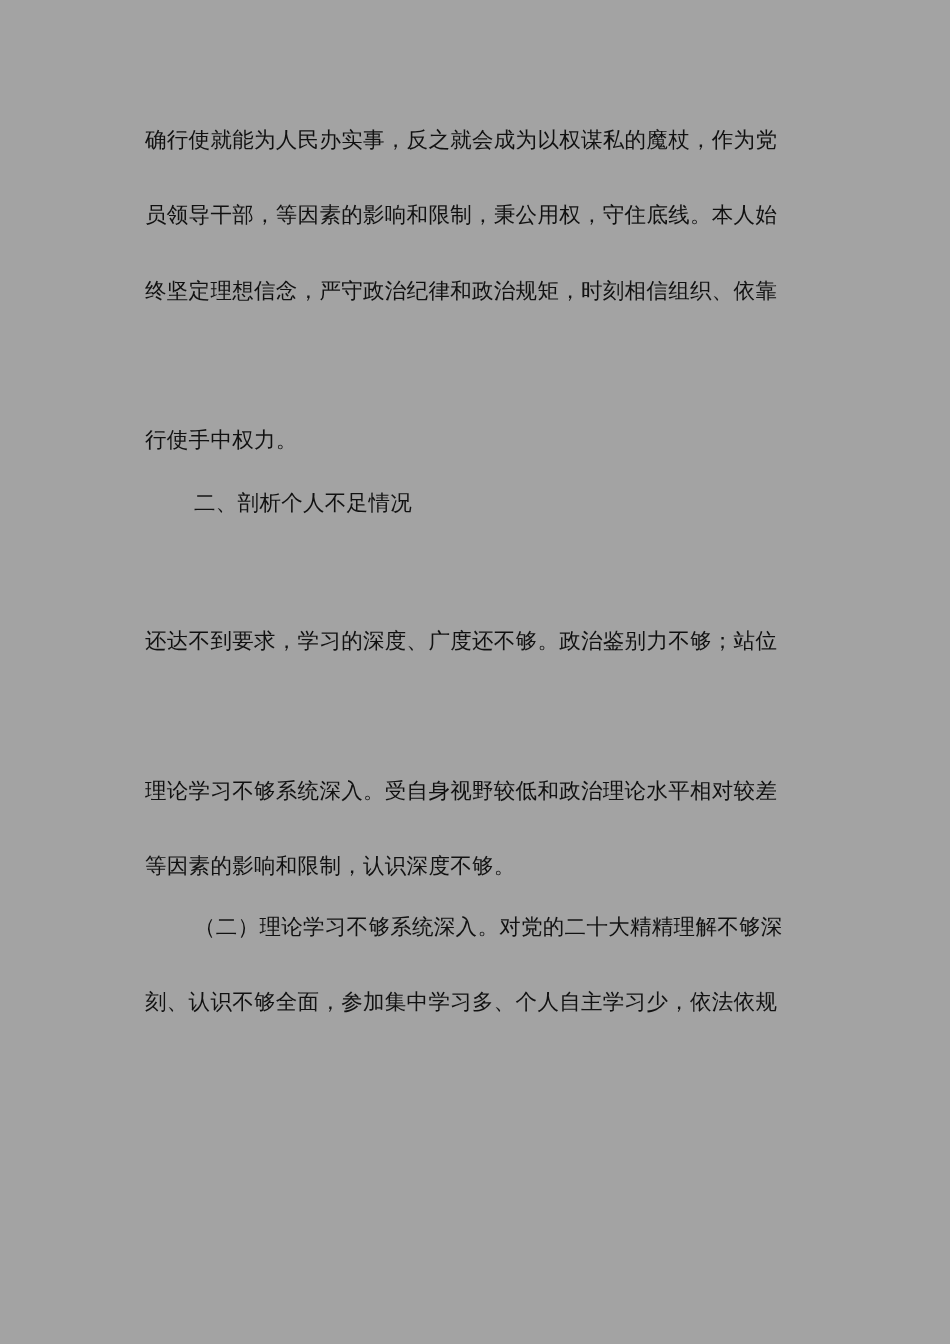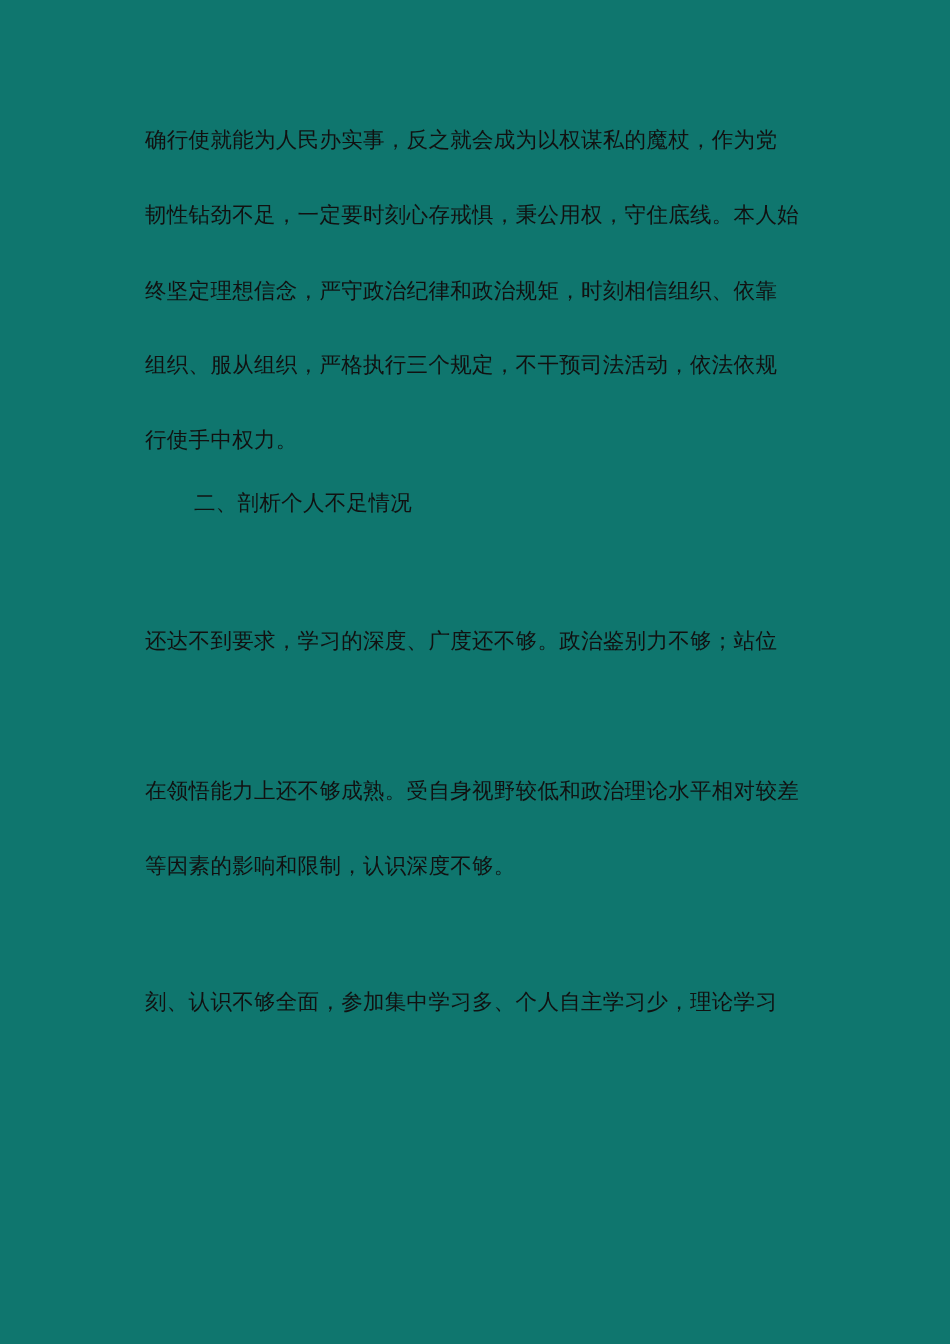--- a/index.html
+++ b/index.html
@@ -14,40 +14,40 @@
     overflow: hidden;
     font-family: "DejaVu Serif", "Liberation Serif", serif;
     color: #111111;
   }
   .page {
     position: absolute;
     left: 0;
     top: 0;
     width: 950px;
     height: 1344px;
-    background: #0f766e;
+    background: #a3a3a3;
   }
   .line {
     position: absolute;
     left: 145px;
     width: 665px;
     font-size: 21.5px;
     line-height: 30px;
     white-space: nowrap;
     letter-spacing: 0.3px;
   }
   .indent { left: 178px; margin-left: 16px; }
 </style>
 </head>
 <body>
 
 <div class="page">
   <div class="line" style="top:125px">确行使就能为人民办实事，反之就会成为以权谋私的魔杖，作为党</div>
-  <div class="line" style="top:200px">韧性钻劲不足，一定要时刻心存戒惧，秉公用权，守住底线。本人始</div>
+  <div class="line" style="top:200px">员领导干部，等因素的影响和限制，秉公用权，守住底线。本人始</div>
   <div class="line" style="top:276px">终坚定理想信念，严守政治纪律和政治规矩，时刻相信组织、依靠</div>
-  <div class="line" style="top:350px">组织、服从组织，严格执行三个规定，不干预司法活动，依法依规</div>
   <div class="line" style="top:425px">行使手中权力。</div>
   <div class="line indent" style="top:488px">二、剖析个人不足情况</div>
   <div class="line" style="top:626px">还达不到要求，学习的深度、广度还不够。政治鉴别力不够；站位</div>
-  <div class="line" style="top:776px">在领悟能力上还不够成熟。受自身视野较低和政治理论水平相对较差</div>
+  <div class="line" style="top:776px">理论学习不够系统深入。受自身视野较低和政治理论水平相对较差</div>
   <div class="line" style="top:851px">等因素的影响和限制，认识深度不够。</div>
-  <div class="line" style="top:987px">刻、认识不够全面，参加集中学习多、个人自主学习少，理论学习</div>
+  <div class="line indent" style="top:912px">（二）理论学习不够系统深入。对党的二十大精精理解不够深</div>
+  <div class="line" style="top:987px">刻、认识不够全面，参加集中学习多、个人自主学习少，依法依规</div>
 </div>
 
 </body></html>

